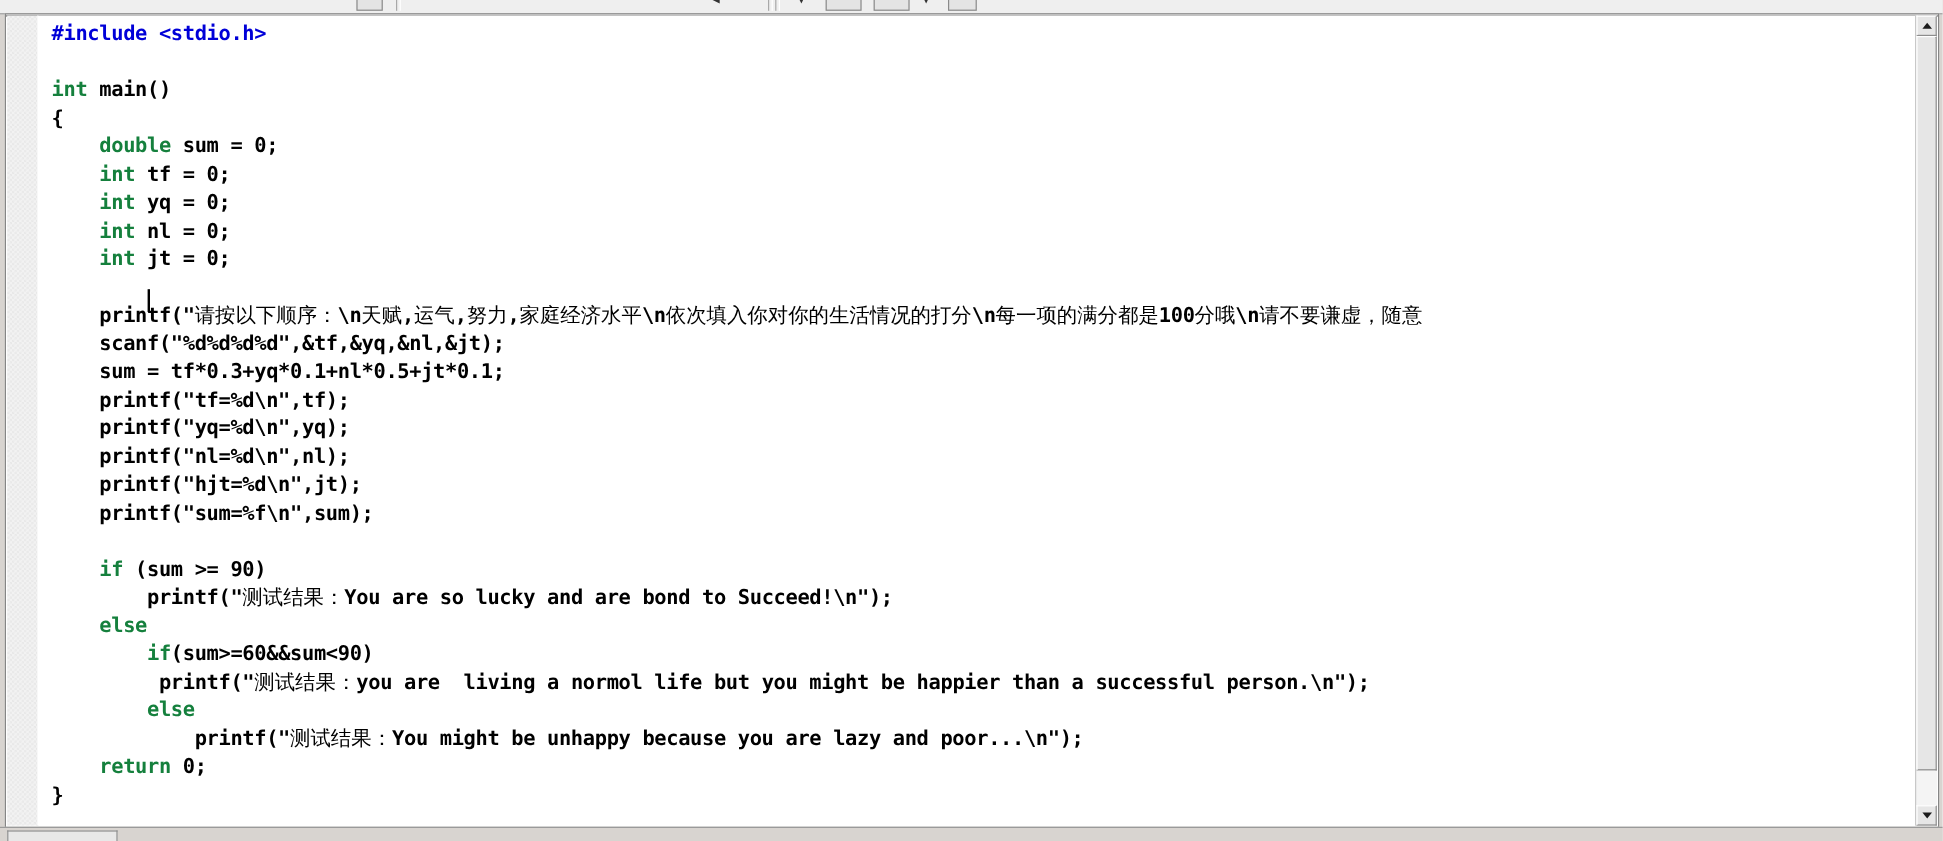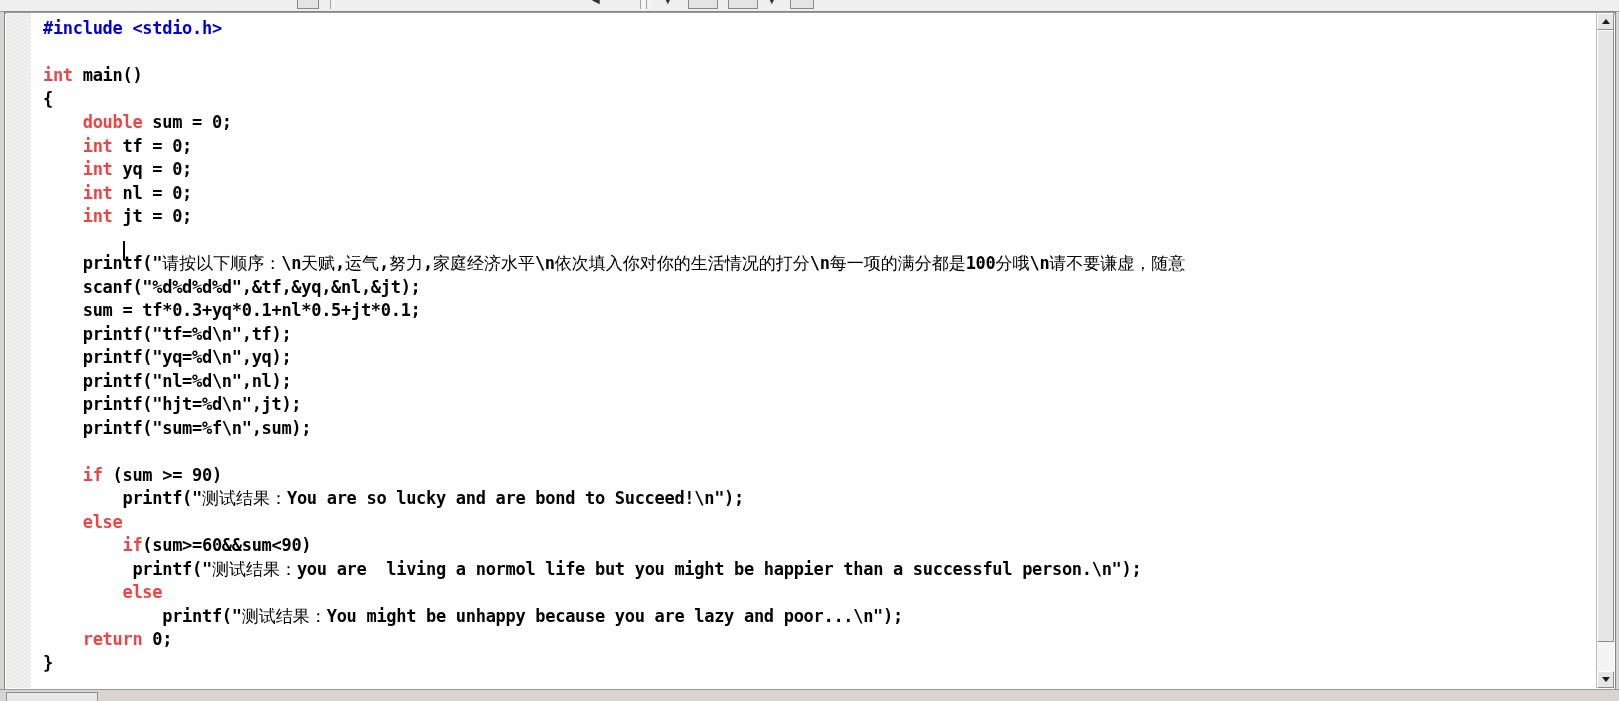--- a/index.html
+++ b/index.html
@@ -205,21 +205,21 @@
     left: 6px;
     top: 2px;
     width: 92px;
     height: 11px;
     border: 1px solid #8f8f8f;
     border-bottom: none;
     background: #e8e8e8;
     box-sizing: border-box;
   }
 </style>
-<style>.kw{color:#ef4444;}.pp{color:#0000d8;}.code-lines{color:#000000;}.code-surface{background:#ffffff;}</style></head>
+<style>.kw{color:#15803d;}.pp{color:#0000d8;}.code-lines{color:#000000;}.code-surface{background:#ffffff;}</style></head>
 <body>
 
 <div id="app">
 
   <div class="toolbar-strip">
     <div class="tb-item" style="left:297px; width:22px;"></div>
     <div class="tb-sep" style="left:330px;"></div>
     <div class="tb-glyph" style="left:592px;">◀</div>
     <div class="tb-sep" style="left:640px;"></div>
     <div class="tb-sep" style="left:646px;"></div>

